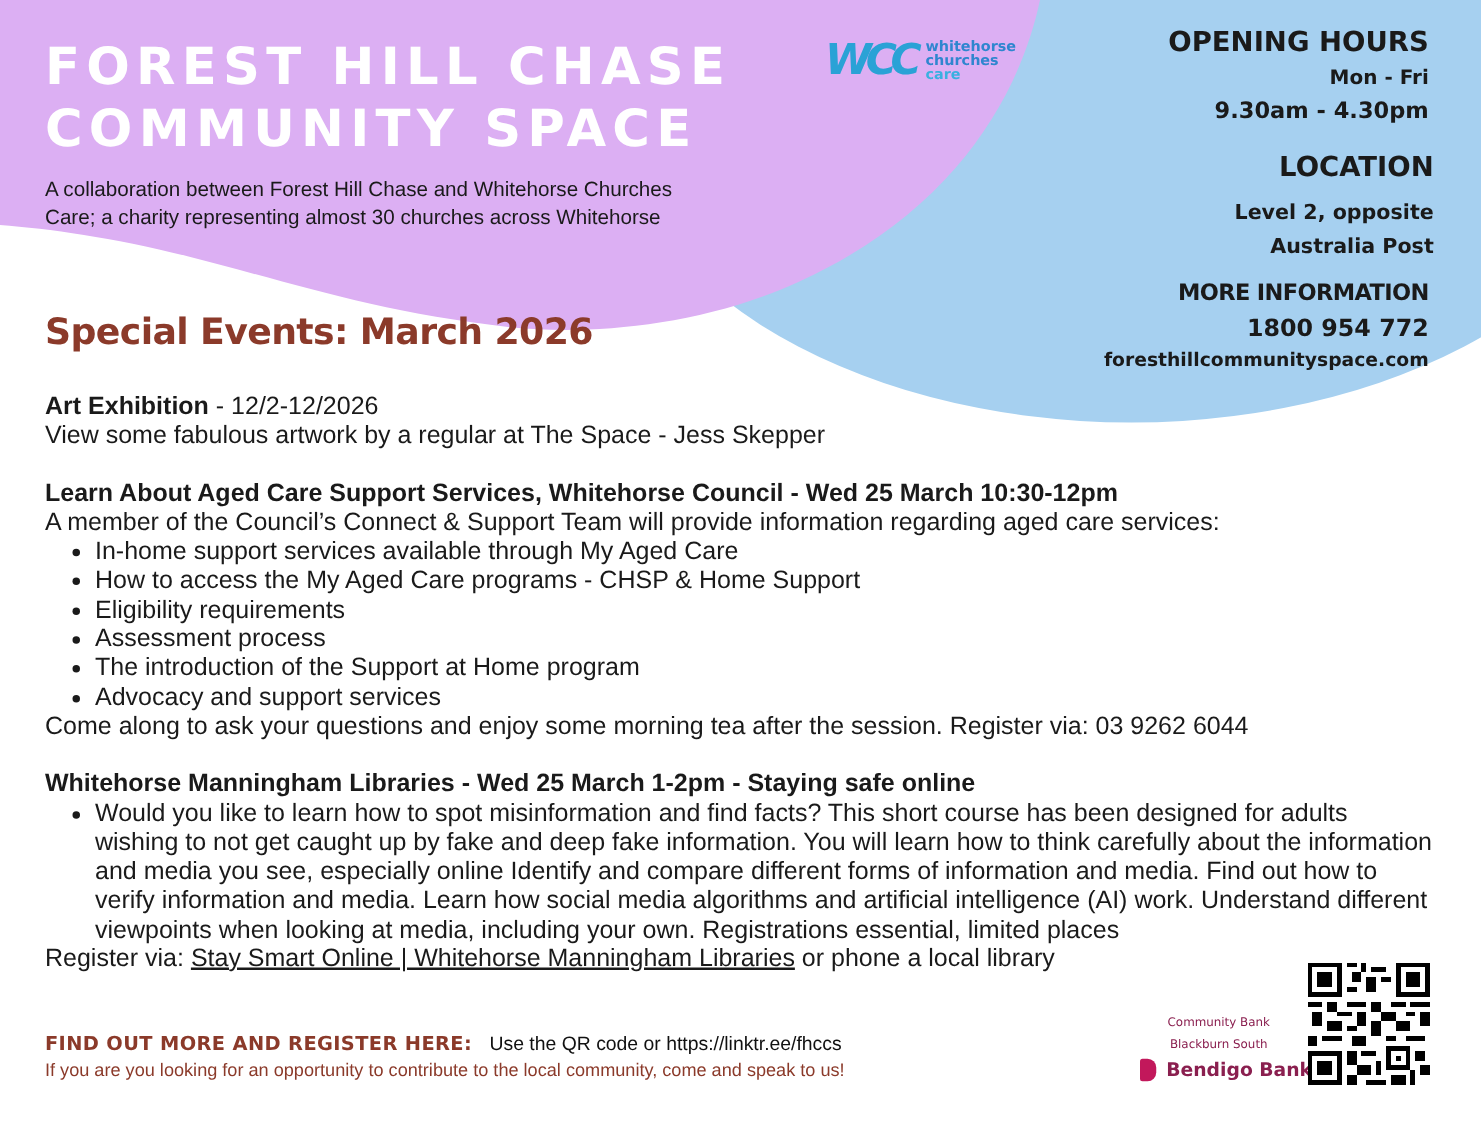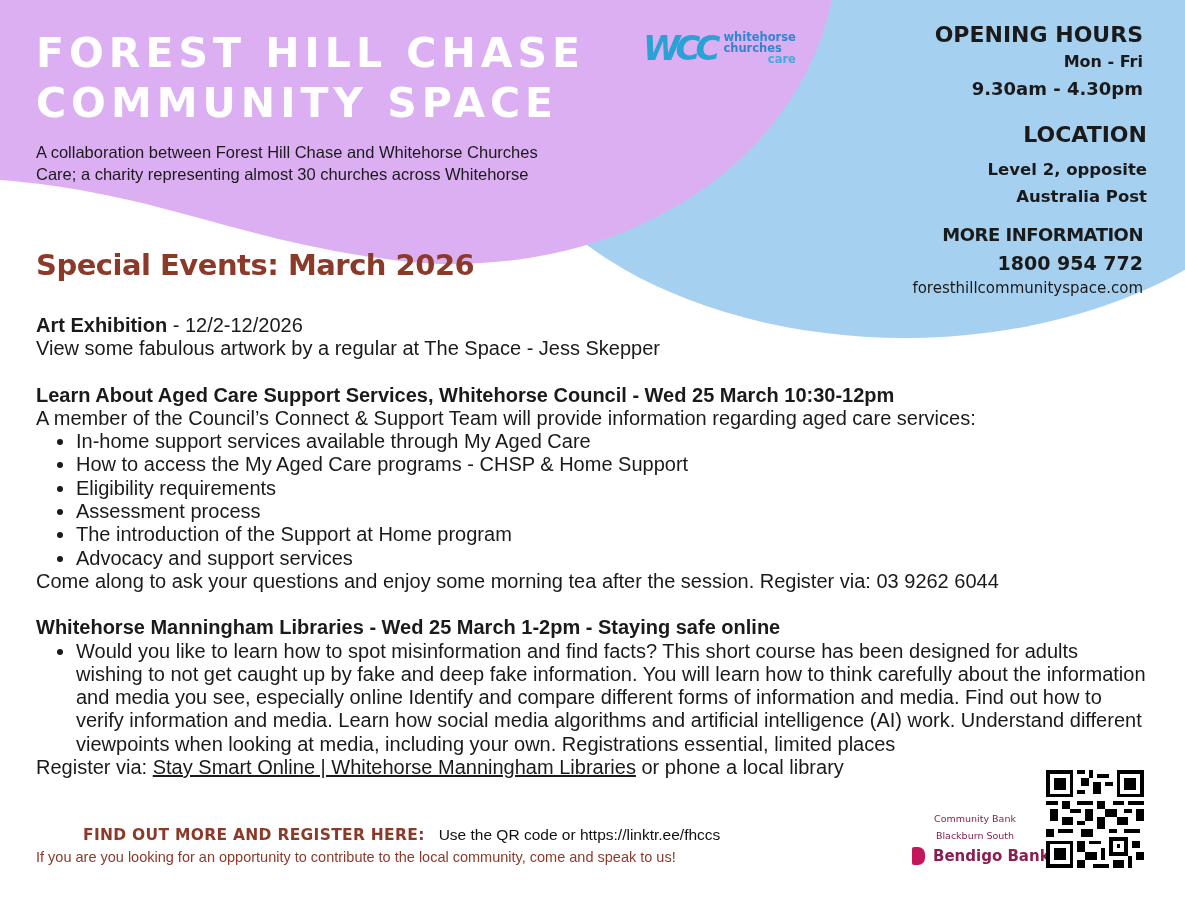--- a/index.html
+++ b/index.html
@@ -1,42 +1,42 @@
 <!DOCTYPE html>
 <html><head>
 <meta charset="utf-8">
 <style>
   html, body { margin:0; padding:0; }
   body { width:1185px; height:917px; position:relative; overflow:hidden; background:#ffffff; font-family:"Liberation Sans", sans-serif; color:#1a1a1a; }
   .bg-svg { position:absolute; left:0; top:0; width:1185px; height:917px; z-index:0; }
   .layer { position:absolute; z-index:1; }
   .title { left:36px; top:28px; color:#ffffff; font-family:"DejaVu Sans", sans-serif; font-weight:bold; font-size:41px; letter-spacing:5px; line-height:50px; }
   .subtitle { left:36px; top:141px; font-size:16.5px; line-height:22px; color:#1a1a1a; width:640px; }
-  .logo { left:643px; top:28px; display:flex; align-items:center; }
+  .logo { left:660px; top:28px; display:flex; align-items:center; }
   .logo-mark { font-family:"DejaVu Sans", sans-serif; font-weight:bold; font-size:34px; color:#2aa2d6; letter-spacing:-5px; font-style:italic; }
   .logo-text { margin-left:8px; font-family:"DejaVu Sans", sans-serif; font-weight:bold; font-size:11.5px; line-height:11px; color:#2f86cf; }
-  .logo-text .care { color:#3ab0e0;text-align:right; }
+  .logo-text .care { color:#3ab0e0; }
   .oh-title { top:22px; font-family:"DejaVu Sans", sans-serif; font-weight:bold; font-size:22px; right:42px; }
   .oh-days { top:52px; font-family:"DejaVu Sans", sans-serif; font-weight:bold; font-size:16px; right:42px; }
   .oh-time { top:78px; font-family:"DejaVu Sans", sans-serif; font-weight:bold; font-size:18px; right:42px; }
   .loc-title { top:122px; font-family:"DejaVu Sans", sans-serif; font-weight:bold; font-size:22px; right:38px; }
   .loc-line1 { top:160px; font-family:"DejaVu Sans", sans-serif; font-weight:bold; font-size:16.5px; right:38px; }
   .loc-line2 { top:187px; font-family:"DejaVu Sans", sans-serif; font-weight:bold; font-size:16.5px; right:38px; }
   .mi-title { top:224px; font-family:"DejaVu Sans", sans-serif; font-weight:900; font-size:18px; right:42px; letter-spacing:-0.5px; }
   .mi-phone { top:252px; font-family:"DejaVu Sans", sans-serif; font-weight:900; font-size:19px; right:42px; }
-  .mi-url { top:279px; font-family:"DejaVu Sans", sans-serif; font-weight:normal; font-size:15px; right:42px; }
+  .mi-url { top:279px; font-family:"DejaVu Sans", sans-serif; font-weight:bold; font-size:15px; right:42px; }
   .events-heading { left:36px; top:248px; font-family:"DejaVu Sans", sans-serif; font-weight:bold; font-size:29px; color:#8b3a2a; letter-spacing:-0.5px; }
   .content { left:36px; top:314px; width:1120px; font-family:"Liberation Sans", sans-serif; font-size:20px; line-height:23.3px; color:#1a1a1a; }
   .content p { margin:0; }
   .content .b { font-weight:bold; }
   .content ul { margin:0; padding-left:40px; }
   .content li { margin:0; }
   .content .gap { height:23px; }
   .content a { color:#1a1a1a; text-decoration:underline; }
-  .cta { left:36px; top:826px; display:flex; align-items:baseline;margin-left:47px; }
+  .cta { left:36px; top:826px; display:flex; align-items:baseline; }
   .cta-label { font-family:"DejaVu Sans", sans-serif; font-weight:bold; font-size:15.5px; color:#8b3a2a; letter-spacing:0.3px; }
   .cta-text { margin-left:14px; font-size:15.5px; color:#111; }
   .cta-sub { left:36px; top:849px; font-size:14.5px; color:#8b3a2a; }
   .sponsor { left:910px; top:810px; width:130px; text-align:center; }
   .sp-line { font-family:"DejaVu Sans", sans-serif; font-size:9.5px; color:#8a1f4f; line-height:17px; }
   .bendigo { position:absolute; left:912px; top:847px; display:flex; align-items:center; z-index:1; }
   .bendigo-mark { width:13px; height:18px; background:#c2185b; border-radius:2px 7px 7px 2px; margin-right:8px; }
   .bendigo-text { font-family:"DejaVu Sans", sans-serif; font-weight:bold; font-size:15px; color:#8a1f4f; }
   .qr { left:1046px; top:770px; width:98px; height:98px; }
 </style>

